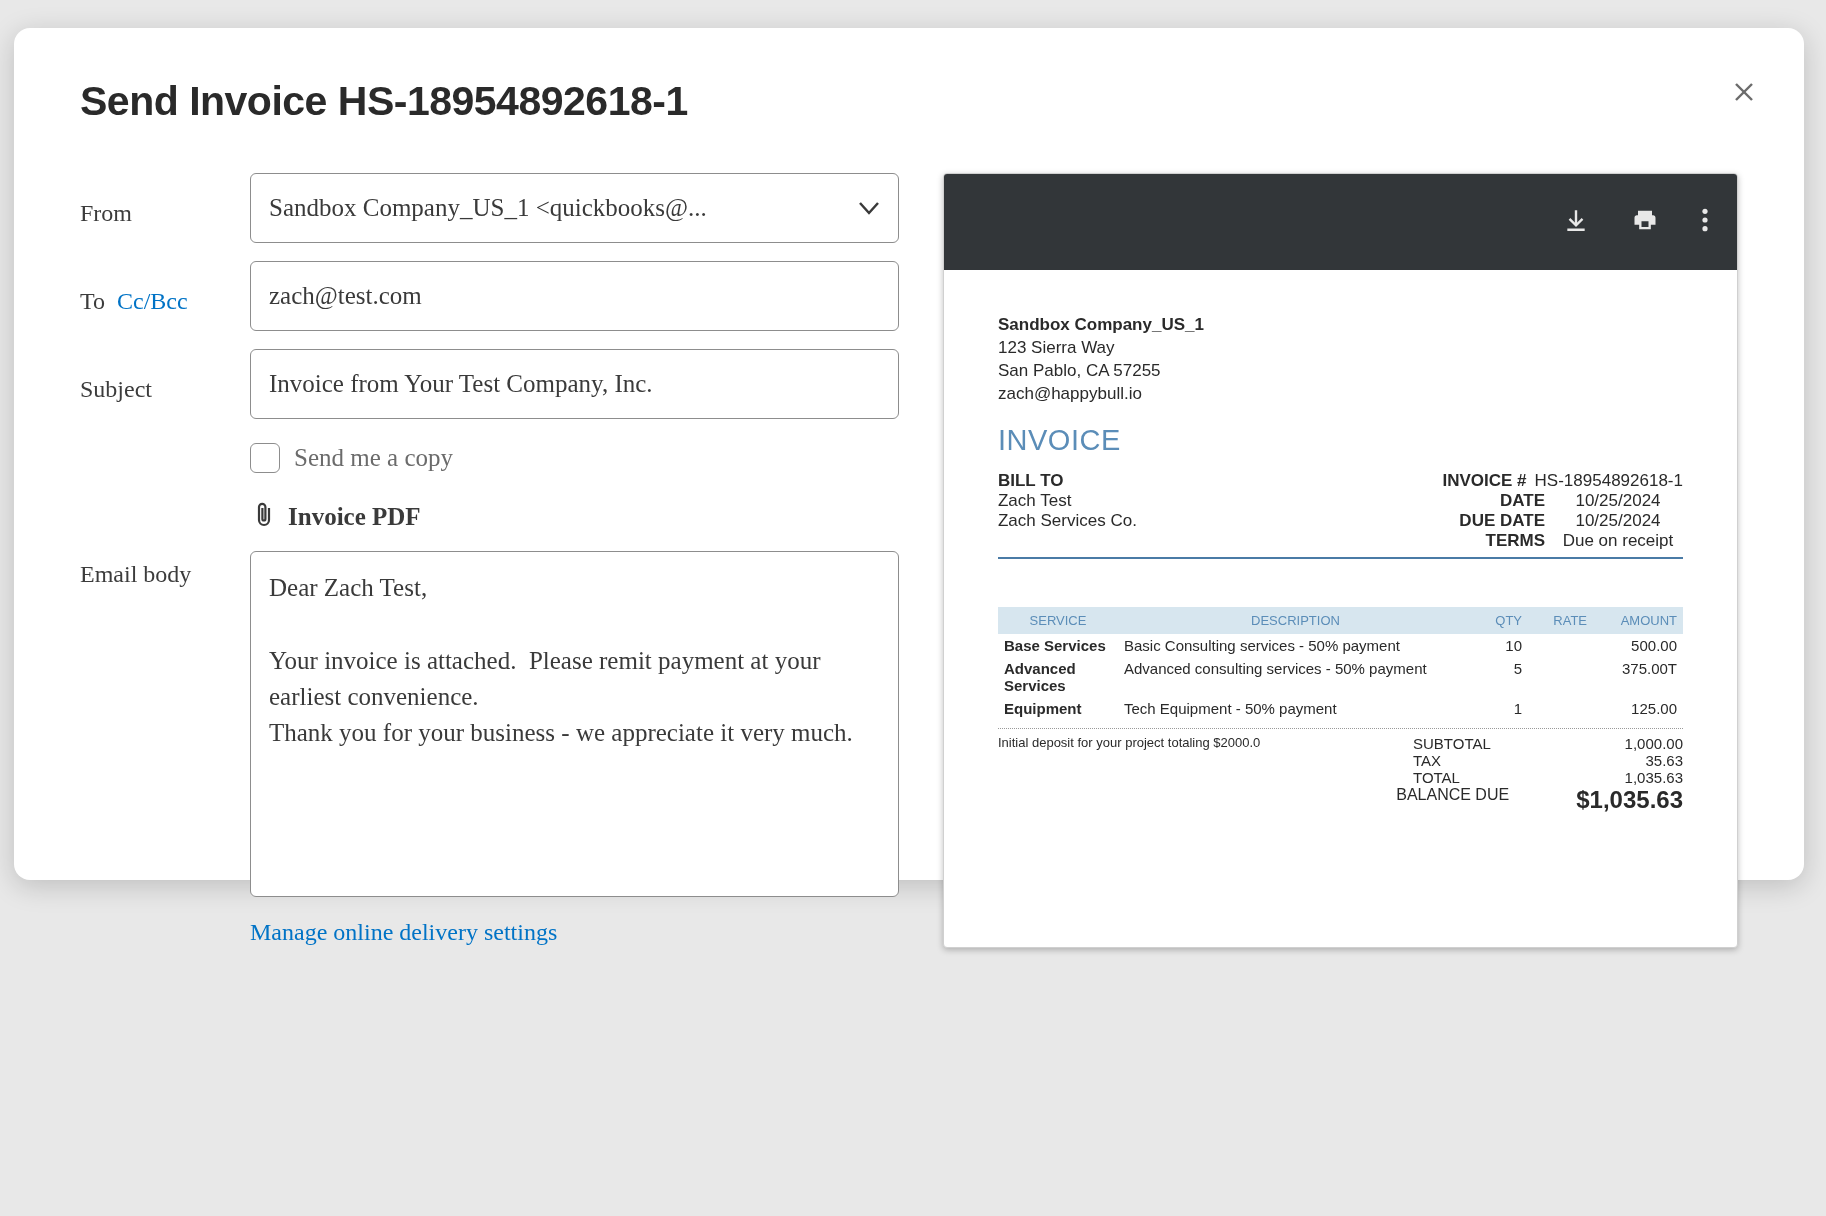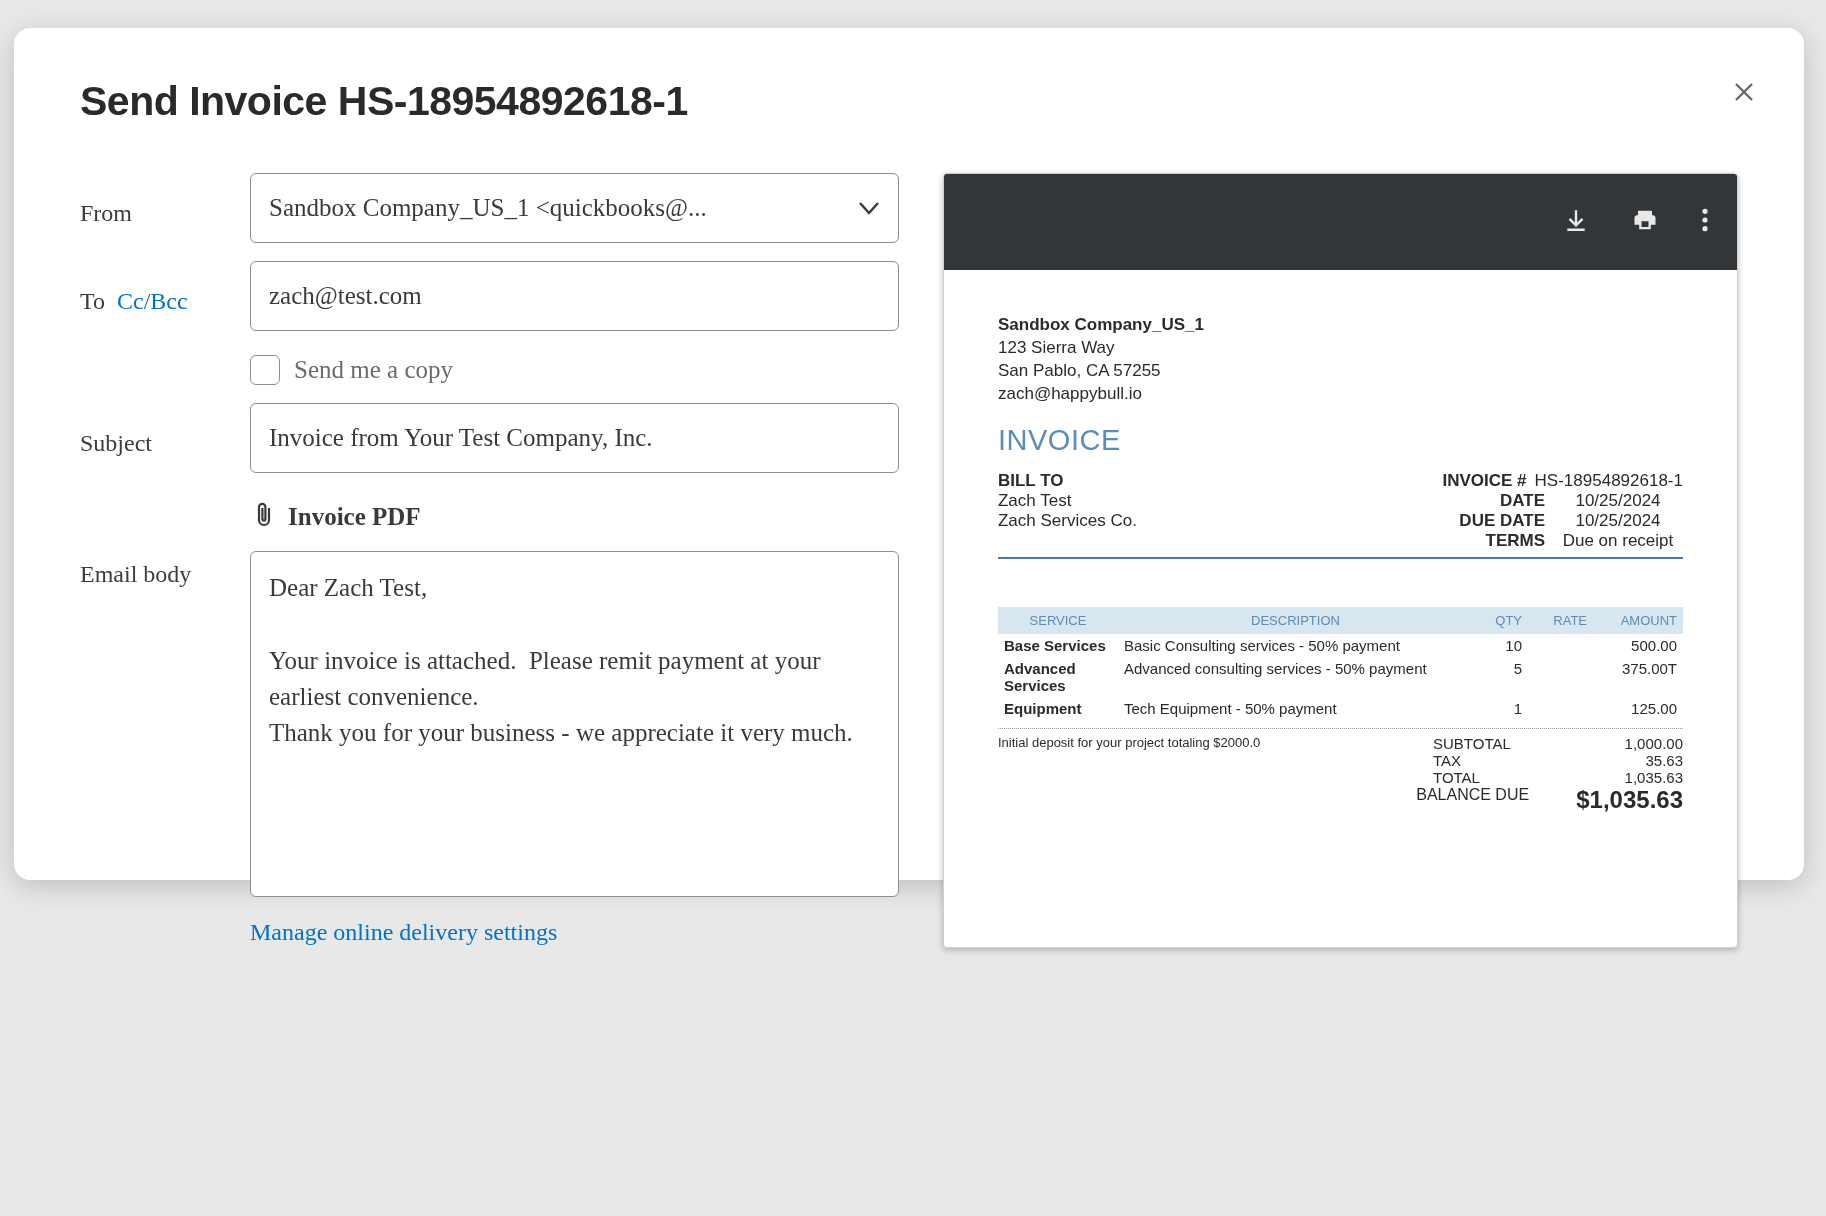--- a/index.html
+++ b/index.html
@@ -189,21 +189,21 @@
   .line-items td.svc { font-weight: 700; }
   .dotted { border-top: 1px dotted #999; margin-top: 8px; }
   .totals {
     display: flex;
     justify-content: space-between;
     margin-top: 6px;
     font-size: 15px;
   }
   .deposit-note { font-size: 13px; max-width: 300px; }
   .totals-grid { text-align: right; }
-  .totals-grid div { display: flex; justify-content: flex-end; gap: 40px; }
+  .totals-grid div { display: flex; justify-content: flex-end; gap: 60px; }
   .totals-grid .tlabel { min-width: 120px; text-align: left; }
   .totals-grid .tval { min-width: 90px; text-align: right; }
   .balance-due .tlabel { font-size: 16px; }
   .balance-due .tval { font-size: 24px; font-weight: 700; }
 
   .footer {
     position: absolute;
     bottom: 44px;
     left: 66px;
     right: 66px;
@@ -267,34 +267,34 @@
           <span class="ccbcc">Cc/Bcc</span>
         </div>
         <div class="field-cell">
           <div class="text-field">
             <span>zach@test.com</span>
           </div>
         </div>
       </div>
 
       <div class="form-row">
+        <div class="label-cell">Subject</div>
+        <div class="field-cell">
+          <div class="text-field">
+            <span>Invoice from Your Test Company, Inc.</span>
+          </div>
+        </div>
+      </div>
+
+      <div class="form-row">
         <div class="label-cell"></div>
         <div class="field-cell">
           <div class="checkbox-row">
             <div class="checkbox"></div>
             <span class="checkbox-label">Send me a copy</span>
-          </div>
-        </div>
-      </div>
-
-      <div class="form-row">
-        <div class="label-cell">Subject</div>
-        <div class="field-cell">
-          <div class="text-field">
-            <span>Invoice from Your Test Company, Inc.</span>
           </div>
         </div>
       </div>
 
       <div class="form-row">
         <div class="label-cell"></div>
         <div class="field-cell">
           <div class="attachment-row">
             <span>
               <svg width="24" height="28" viewBox="0 0 24 28" fill="none" stroke="#3a3a3a" stroke-width="2.2">

